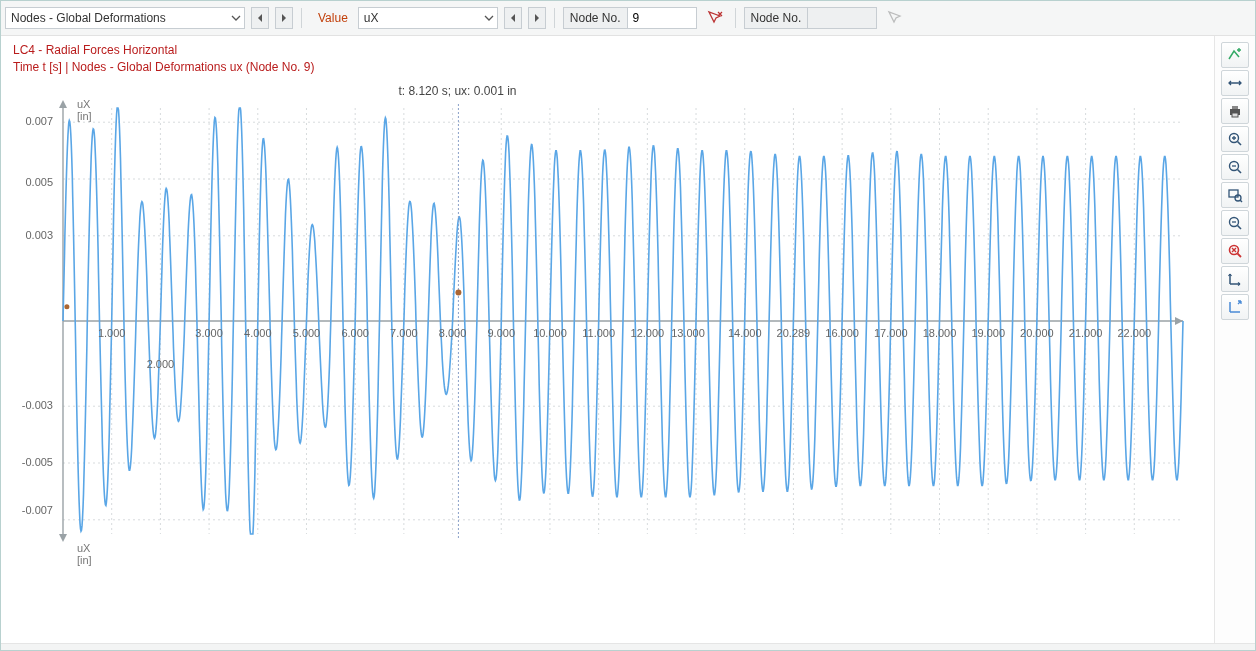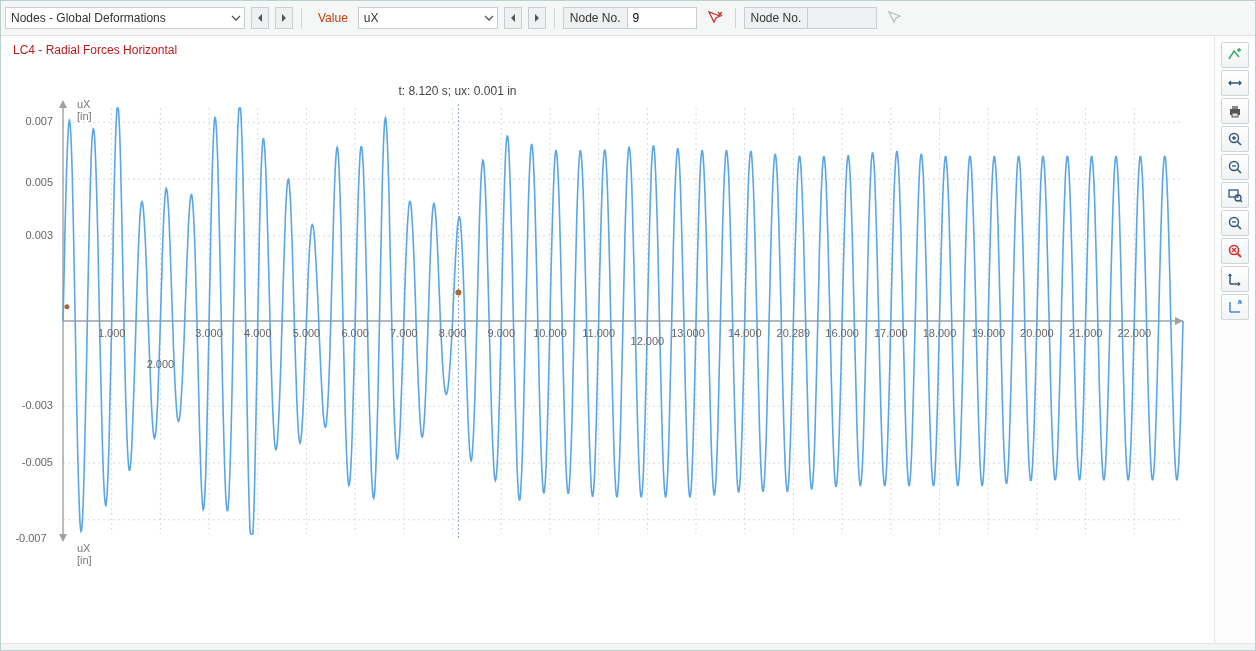--- a/index.html
+++ b/index.html
@@ -103,20 +103,21 @@
       <svg width="16" height="16" viewBox="0 0 16 16">
           <path d="M2 2 L7 12 L9 8 L13 6 Z" fill="none" stroke="#777" stroke-width="1.3"></path>
         </svg>
     </div>
   </div>
 
   <div class="body">
     <div class="plot-area">
       <div class="plot-head">
         <div>LC4 - Radial Forces Horizontal</div>
+        <div>Time t [s] | Nodes - Global Deformations ux (Node No. 9)</div>
       </div>
       <div class="marker-label" id="marker-label" style="left: 397.409px;">t: 8.120 s; ux: 0.001 in</div>
 
       <div class="axis-label" id="ytop" style="white-space: pre; left: 76px; top: 62px;">uX
 [in]</div>
       <div class="axis-label" id="ybot" style="white-space: pre; left: 76px; top: 506px;">uX
 [in]</div>
 
       <svg class="plot" id="plotsvg" width="1190" height="540" style="left: 0px; top: 0px;">
           <line x1="62" x2="1182" y1="86.19999999999999" y2="86.19999999999999" class="gridline"></line>
@@ -155,33 +156,33 @@
           <path d="M62.0 285.0 L62.5 263.5 L63.0 241.6 L63.5 219.8 L63.9 198.5 L64.4 177.9 L64.9 158.5 L65.4 140.7 L65.9 124.8 L66.4 111.1 L66.9 100.0 L67.4 91.8 L67.8 86.5 L68.3 84.5 L68.8 85.7 L69.3 90.3 L69.8 98.2 L70.3 109.3 L70.8 123.5 L71.3 140.5 L71.7 160.2 L72.2 182.1 L72.7 206.0 L73.2 231.4 L73.7 257.9 L74.2 285.0 L74.7 312.0 L75.1 338.6 L75.6 364.4 L76.1 388.8 L76.6 411.6 L77.1 432.1 L77.6 450.3 L78.1 465.6 L78.6 477.9 L79.0 487.1 L79.5 492.8 L80.0 495.2 L80.5 494.2 L81.0 489.9 L81.5 482.3 L82.0 471.6 L82.5 458.1 L82.9 441.9 L83.4 423.5 L83.9 403.1 L84.4 381.2 L84.9 358.0 L85.4 334.0 L85.9 309.5 L86.3 285.0 L86.8 259.7 L87.3 235.1 L87.8 211.5 L88.3 189.3 L88.8 168.8 L89.3 150.3 L89.8 134.1 L90.2 120.3 L90.7 109.2 L91.2 100.9 L91.7 95.4 L92.2 92.9 L92.7 93.4 L93.2 96.8 L93.7 103.1 L94.1 112.1 L94.6 123.8 L95.1 137.9 L95.6 154.3 L96.1 172.7 L96.6 192.8 L97.1 214.5 L97.5 237.2 L98.0 260.9 L98.5 285.0 L99.0 307.3 L99.5 329.3 L100.0 350.7 L100.5 371.3 L101.0 390.6 L101.4 408.3 L101.9 424.3 L102.4 438.2 L102.9 449.7 L103.4 458.8 L103.9 465.2 L104.4 468.8 L104.9 469.5 L105.3 467.3 L105.8 462.2 L106.3 454.2 L106.8 443.4 L107.3 430.1 L107.8 414.3 L108.3 396.3 L108.7 376.5 L109.2 355.1 L109.7 332.4 L110.2 308.9 L110.7 285.0 L111.2 257.8 L111.7 230.8 L112.2 204.7 L112.6 179.7 L113.1 156.4 L113.6 135.2 L114.1 116.5 L114.6 100.5 L115.1 87.5 L115.6 77.8 L116.1 72.0 L116.5 72.0 L117.0 72.0 L117.5 73.8 L118.0 81.4 L118.5 92.4 L119.0 106.3 L119.5 123.0 L119.9 142.1 L120.4 163.2 L120.9 186.0 L121.4 210.0 L121.9 234.8 L122.4 260.0 L122.9 285.0 L123.4 306.8 L123.8 327.7 L124.3 347.5 L124.8 365.7 L125.3 382.2 L125.8 396.7 L126.3 409.0 L126.8 419.0 L127.3 426.5 L127.7 431.5 L128.2 434.1 L128.7 434.1 L129.2 431.8 L129.7 427.2 L130.2 420.5 L130.7 411.8 L131.1 401.4 L131.6 389.5 L132.1 376.4 L132.6 362.2 L133.1 347.3 L133.6 331.8 L134.1 316.2 L134.6 300.5 L135.0 285.0 L135.5 268.2 L136.0 252.2 L136.5 237.0 L137.0 223.0 L137.5 210.3 L138.0 199.0 L138.5 189.2 L138.9 181.0 L139.4 174.6 L139.9 169.9 L140.4 166.9 L140.9 165.7 L141.4 166.4 L141.9 168.7 L142.3 172.8 L142.8 178.5 L143.3 185.8 L143.8 194.5 L144.3 204.6 L144.8 215.8 L145.3 228.2 L145.8 241.5 L146.2 255.5 L146.7 270.1 L147.2 285.0 L147.7 298.6 L148.2 312.1 L148.7 325.4 L149.2 338.2 L149.7 350.4 L150.1 361.7 L150.6 371.9 L151.1 380.9 L151.6 388.5 L152.1 394.6 L152.6 399.0 L153.1 401.6 L153.5 402.4 L154.0 401.3 L154.5 398.3 L155.0 393.4 L155.5 386.7 L156.0 378.3 L156.5 368.3 L157.0 356.8 L157.4 344.1 L157.9 330.3 L158.4 315.7 L158.9 300.5 L159.4 285.0 L159.9 267.9 L160.4 251.1 L160.9 234.8 L161.3 219.3 L161.8 204.9 L162.3 191.9 L162.8 180.5 L163.3 170.8 L163.8 163.1 L164.3 157.4 L164.7 153.8 L165.2 152.4 L165.7 153.2 L166.2 156.2 L166.7 161.1 L167.2 168.1 L167.7 176.8 L168.2 187.1 L168.6 198.8 L169.1 211.6 L169.6 225.5 L170.1 240.0 L170.6 254.9 L171.1 270.0 L171.6 285.0 L172.1 298.8 L172.5 312.1 L173.0 324.7 L173.5 336.5 L174.0 347.3 L174.5 356.9 L175.0 365.2 L175.5 372.2 L175.9 377.8 L176.4 381.8 L176.9 384.3 L177.4 385.4 L177.9 384.9 L178.4 382.9 L178.9 379.5 L179.4 374.7 L179.8 368.6 L180.3 361.3 L180.8 352.8 L181.3 343.4 L181.8 333.0 L182.3 321.8 L182.8 310.0 L183.3 297.7 L183.7 285.0 L184.2 271.6 L184.7 258.2 L185.2 244.9 L185.7 231.9 L186.2 219.4 L186.7 207.6 L187.1 196.7 L187.6 186.8 L188.1 178.1 L188.6 170.8 L189.1 165.1 L189.6 161.1 L190.1 158.9 L190.6 158.6 L191.0 160.4 L191.5 164.3 L192.0 170.2 L192.5 178.3 L193.0 188.4 L193.5 200.6 L194.0 214.5 L194.5 230.2 L194.9 247.3 L195.4 265.7 L195.9 285.0 L196.4 304.8 L196.9 325.0 L197.4 345.3 L197.9 365.2 L198.3 384.5 L198.8 402.7 L199.3 419.5 L199.8 434.6 L200.3 447.6 L200.8 458.2 L201.3 466.2 L201.8 471.4 L202.2 473.6 L202.7 472.7 L203.2 468.6 L203.7 461.4 L204.2 451.1 L204.7 437.9 L205.2 421.9 L205.7 403.4 L206.1 382.7 L206.6 360.1 L207.1 336.0 L207.6 310.8 L208.1 285.0 L208.6 259.4 L209.1 234.0 L209.5 209.4 L210.0 186.0 L210.5 164.1 L211.0 144.3 L211.5 126.7 L212.0 111.6 L212.5 99.5 L213.0 90.3 L213.4 84.3 L213.9 81.6 L214.4 82.2 L214.9 86.0 L215.4 92.9 L215.9 102.9 L216.4 115.6 L216.9 131.0 L217.3 148.7 L217.8 168.4 L218.3 189.8 L218.8 212.6 L219.3 236.3 L219.8 260.5 L220.3 285.0 L220.7 309.4 L221.2 333.2 L221.7 356.1 L222.2 377.7 L222.7 397.8 L223.2 416.0 L223.7 432.1 L224.2 445.9 L224.6 457.2 L225.1 465.8 L225.6 471.6 L226.1 474.5 L226.6 474.6 L227.1 471.7 L227.6 466.0 L228.1 457.5 L228.5 446.3 L229.0 432.6 L229.5 416.5 L230.0 398.3 L230.5 378.2 L231.0 356.5 L231.5 333.6 L231.9 309.6 L232.4 285.0 L232.9 259.9 L233.4 234.9 L233.9 210.4 L234.4 186.7 L234.9 164.2 L235.4 143.3 L235.8 124.3 L236.3 107.6 L236.8 93.5 L237.3 82.2 L237.8 74.0 L238.3 72.0 L238.8 72.0 L239.3 72.0 L239.7 74.7 L240.2 83.6 L240.7 95.8 L241.2 111.2 L241.7 129.7 L242.2 150.9 L242.7 174.5 L243.1 200.1 L243.6 227.4 L244.1 255.9 L244.6 285.0 L245.1 313.8 L245.6 342.3 L246.1 370.0 L246.6 396.4 L247.0 421.0 L247.5 443.5 L248.0 463.4 L248.5 480.3 L249.0 494.0 L249.5 498.0 L250.0 498.0 L250.5 498.0 L250.9 498.0 L251.4 498.0 L251.9 498.0 L252.4 488.8 L252.9 474.0 L253.4 456.4 L253.9 436.2 L254.3 413.8 L254.8 389.7 L255.3 364.3 L255.8 338.1 L256.3 311.5 L256.8 285.0 L257.3 258.3 L257.8 232.7 L258.2 208.6 L258.7 186.3 L259.2 166.1 L259.7 148.4 L260.2 133.4 L260.7 121.3 L261.2 112.1 L261.7 105.9 L262.1 102.8 L262.6 102.7 L263.1 105.5 L263.6 111.0 L264.1 119.2 L264.6 129.7 L265.1 142.3 L265.5 156.7 L266.0 172.8 L266.5 190.1 L267.0 208.3 L267.5 227.3 L268.0 246.5 L268.5 265.9 L269.0 285.0 L269.4 302.9 L269.9 320.0 L270.4 336.2 L270.9 351.3 L271.4 365.0 L271.9 377.3 L272.4 387.9 L272.9 396.8 L273.3 403.9 L273.8 409.1 L274.3 412.4 L274.8 413.7 L275.3 413.1 L275.8 410.6 L276.3 406.3 L276.7 400.1 L277.2 392.2 L277.7 382.8 L278.2 371.9 L278.7 359.6 L279.2 346.2 L279.7 331.8 L280.2 316.7 L280.6 301.0 L281.1 285.0 L281.6 268.0 L282.1 251.2 L282.6 234.7 L283.1 218.9 L283.6 204.0 L284.1 190.3 L284.5 177.9 L285.0 167.2 L285.5 158.2 L286.0 151.2 L286.5 146.3 L287.0 143.6 L287.5 143.2 L287.9 145.0 L288.4 149.1 L288.9 155.4 L289.4 163.9 L289.9 174.4 L290.4 186.6 L290.9 200.5 L291.4 215.8 L291.8 232.2 L292.3 249.4 L292.8 267.1 L293.3 285.0 L293.8 301.7 L294.3 317.9 L294.8 333.5 L295.3 348.1 L295.7 361.5 L296.2 373.5 L296.7 383.8 L297.2 392.4 L297.7 399.1 L298.2 403.8 L298.7 406.4 L299.1 407.1 L299.6 405.7 L300.1 402.4 L300.6 397.3 L301.1 390.4 L301.6 382.1 L302.1 372.4 L302.6 361.6 L303.0 349.8 L303.5 337.3 L304.0 324.4 L304.5 311.2 L305.0 298.0 L305.5 285.0 L306.0 271.3 L306.5 258.2 L306.9 245.8 L307.4 234.4 L307.9 224.0 L308.4 214.8 L308.9 206.9 L309.4 200.4 L309.9 195.3 L310.3 191.6 L310.8 189.4 L311.3 188.6 L311.8 189.3 L312.3 191.4 L312.8 194.8 L313.3 199.5 L313.8 205.4 L314.2 212.5 L314.7 220.6 L315.2 229.6 L315.7 239.5 L316.2 250.1 L316.7 261.3 L317.2 273.0 L317.7 285.0 L318.1 296.2 L318.6 307.4 L319.1 318.5 L319.6 329.3 L320.1 339.8 L320.6 349.7 L321.1 358.9 L321.5 367.3 L322.0 374.6 L322.5 380.8 L323.0 385.7 L323.5 389.1 L324.0 391.0 L324.5 391.2 L325.0 389.8 L325.4 386.5 L325.9 381.5 L326.4 374.7 L326.9 366.2 L327.4 356.0 L327.9 344.3 L328.4 331.1 L328.9 316.7 L329.3 301.2 L329.8 285.0 L330.3 266.4 L330.8 247.4 L331.3 228.5 L331.8 210.0 L332.3 192.1 L332.7 175.2 L333.2 159.8 L333.7 146.0 L334.2 134.2 L334.7 124.6 L335.2 117.5 L335.7 113.0 L336.2 111.3 L336.6 112.4 L337.1 116.5 L337.6 123.4 L338.1 133.1 L338.6 145.5 L339.1 160.3 L339.6 177.3 L340.1 196.3 L340.5 217.0 L341.0 238.9 L341.5 261.7 L342.0 285.0 L342.5 305.9 L343.0 326.5 L343.5 346.4 L343.9 365.4 L344.4 383.1 L344.9 399.1 L345.4 413.3 L345.9 425.3 L346.4 435.1 L346.9 442.4 L347.4 447.1 L347.8 449.3 L348.3 448.8 L348.8 445.7 L349.3 440.1 L349.8 432.0 L350.3 421.7 L350.8 409.3 L351.3 395.1 L351.7 379.2 L352.2 361.9 L352.7 343.6 L353.2 324.5 L353.7 304.8 L354.2 285.0 L354.7 262.7 L355.1 240.9 L355.6 219.9 L356.1 200.1 L356.6 181.7 L357.1 165.0 L357.6 150.1 L358.1 137.4 L358.6 127.0 L359.0 119.0 L359.5 113.6 L360.0 110.7 L360.5 110.6 L361.0 113.0 L361.5 118.2 L362.0 125.9 L362.5 136.1 L362.9 148.6 L363.4 163.4 L363.9 180.1 L364.4 198.7 L364.9 218.7 L365.4 240.0 L365.9 262.2 L366.3 285.0 L366.8 305.5 L367.3 326.0 L367.8 346.1 L368.3 365.5 L368.8 383.9 L369.3 400.9 L369.8 416.4 L370.2 430.0 L370.7 441.5 L371.2 450.6 L371.7 457.2 L372.2 461.0 L372.7 462.2 L373.2 460.4 L373.7 455.8 L374.1 448.4 L374.6 438.3 L375.1 425.6 L375.6 410.4 L376.1 393.1 L376.6 374.0 L377.1 353.2 L377.5 331.2 L378.0 308.3 L378.5 285.0 L379.0 258.8 L379.5 233.1 L380.0 208.1 L380.5 184.4 L381.0 162.5 L381.4 142.5 L381.9 125.0 L382.4 110.2 L382.9 98.3 L383.4 89.5 L383.9 84.0 L384.4 81.8 L384.9 83.0 L385.3 87.4 L385.8 95.0 L386.3 105.6 L386.8 118.9 L387.3 134.7 L387.8 152.7 L388.3 172.5 L388.7 193.7 L389.2 216.0 L389.7 238.9 L390.2 262.0 L390.7 285.0 L391.2 305.2 L391.7 324.6 L392.2 342.9 L392.6 359.7 L393.1 374.9 L393.6 388.3 L394.1 399.6 L394.6 408.8 L395.1 415.8 L395.6 420.5 L396.1 422.9 L396.5 423.0 L397.0 421.0 L397.5 416.8 L398.0 410.8 L398.5 402.9 L399.0 393.4 L399.5 382.5 L399.9 370.4 L400.4 357.3 L400.9 343.5 L401.4 329.1 L401.9 314.4 L402.4 299.6 L402.9 285.0 L403.4 269.2 L403.8 253.9 L404.3 239.3 L404.8 225.6 L405.3 213.0 L405.8 201.6 L406.3 191.5 L406.8 183.0 L407.3 176.0 L407.7 170.8 L408.2 167.3 L408.7 165.5 L409.2 165.6 L409.7 167.5 L410.2 171.2 L410.7 176.6 L411.1 183.6 L411.6 192.3 L412.1 202.4 L412.6 213.9 L413.1 226.5 L413.6 240.1 L414.1 254.6 L414.6 269.6 L415.0 285.0 L415.5 299.0 L416.0 312.8 L416.5 326.3 L417.0 339.3 L417.5 351.5 L418.0 362.8 L418.5 372.9 L418.9 381.7 L419.4 389.0 L419.9 394.7 L420.4 398.6 L420.9 400.8 L421.4 401.0 L421.9 399.4 L422.3 395.9 L422.8 390.6 L423.3 383.6 L423.8 375.0 L424.3 364.9 L424.8 353.5 L425.3 341.1 L425.8 327.7 L426.2 313.8 L426.7 299.5 L427.2 285.0 L427.7 268.8 L428.2 253.1 L428.7 238.0 L429.2 223.9 L429.7 211.0 L430.1 199.4 L430.6 189.5 L431.1 181.3 L431.6 174.9 L432.1 170.4 L432.6 167.9 L433.1 167.4 L433.5 168.8 L434.0 172.0 L434.5 177.0 L435.0 183.6 L435.5 191.7 L436.0 201.0 L436.5 211.4 L437.0 222.8 L437.4 234.8 L437.9 247.2 L438.4 259.8 L438.9 272.5 L439.4 285.0 L439.9 295.6 L440.4 305.7 L440.9 315.2 L441.3 324.0 L441.8 331.9 L442.3 338.8 L442.8 344.8 L443.3 349.7 L443.8 353.5 L444.3 356.2 L444.7 357.8 L445.2 358.3 L445.7 357.8 L446.2 356.1 L446.7 353.5 L447.2 349.9 L447.7 345.4 L448.2 340.0 L448.6 333.9 L449.1 327.0 L449.6 319.6 L450.1 311.5 L450.6 303.0 L451.1 294.1 L451.6 285.0 L452.1 274.3 L452.5 263.4 L453.0 252.7 L453.5 242.1 L454.0 231.9 L454.5 222.2 L455.0 213.2 L455.5 205.0 L455.9 197.7 L456.4 191.6 L456.9 186.8 L457.4 183.3 L457.9 181.4 L458.4 181.0 L458.9 182.4 L459.4 185.5 L459.8 190.3 L460.3 196.9 L460.8 205.3 L461.3 215.2 L461.8 226.8 L462.3 239.7 L462.8 253.8 L463.3 269.0 L463.7 285.0 L464.2 299.9 L464.7 315.0 L465.2 330.1 L465.7 345.0 L466.2 359.4 L466.7 372.9 L467.1 385.4 L467.6 396.5 L468.1 406.0 L468.6 413.8 L469.1 419.6 L469.6 423.2 L470.1 424.7 L470.6 423.8 L471.0 420.6 L471.5 415.1 L472.0 407.3 L472.5 397.4 L473.0 385.5 L473.5 371.8 L474.0 356.6 L474.5 339.9 L474.9 322.3 L475.4 303.8 L475.9 285.0 L476.4 264.6 L476.9 244.5 L477.4 225.0 L477.9 206.5 L478.3 189.3 L478.8 173.6 L479.3 159.8 L479.8 148.0 L480.3 138.4 L480.8 131.2 L481.3 126.4 L481.8 124.2 L482.2 124.6 L482.7 127.5 L483.2 132.8 L483.7 140.6 L484.2 150.5 L484.7 162.5 L485.2 176.4 L485.7 191.9 L486.1 208.8 L486.6 226.9 L487.1 245.8 L487.6 265.2 L488.1 285.0 L488.6 303.9 L489.1 322.7 L489.5 340.9 L490.0 358.3 L490.5 374.8 L491.0 390.0 L491.5 403.7 L492.0 415.7 L492.5 425.8 L493.0 433.9 L493.4 439.8 L493.9 443.4 L494.4 444.6 L494.9 443.4 L495.4 439.7 L495.9 433.5 L496.4 424.9 L496.9 414.0 L497.3 400.8 L497.8 385.5 L498.3 368.3 L498.8 349.4 L499.3 329.0 L499.8 307.4 L500.3 285.0 L500.7 261.5 L501.2 238.5 L501.7 216.2 L502.2 195.0 L502.7 175.3 L503.2 157.4 L503.7 141.5 L504.2 127.9 L504.6 116.8 L505.1 108.4 L505.6 102.7 L506.1 100.0 L506.6 100.1 L507.1 103.2 L507.6 109.2 L508.1 117.9 L508.5 129.2 L509.0 142.9 L509.5 158.9 L510.0 176.8 L510.5 196.4 L511.0 217.4 L511.5 239.4 L511.9 262.0 L512.4 285.0 L512.9 307.7 L513.4 330.0 L513.9 351.5 L514.4 371.9 L514.9 391.0 L515.4 408.4 L515.8 423.7 L516.3 436.9 L516.8 447.7 L517.3 455.8 L517.8 461.3 L518.3 464.0 L518.8 463.9 L519.3 460.9 L519.7 455.2 L520.2 446.8 L520.7 435.8 L521.2 422.5 L521.7 407.1 L522.2 389.7 L522.7 370.8 L523.1 350.5 L523.6 329.2 L524.1 307.3 L524.6 285.0 L525.1 262.6 L525.6 240.6 L526.1 219.3 L526.6 199.1 L527.0 180.3 L527.5 163.2 L528.0 148.1 L528.5 135.1 L529.0 124.5 L529.5 116.5 L530.0 111.1 L530.5 108.5 L530.9 108.6 L531.4 111.6 L531.9 117.3 L532.4 125.6 L532.9 136.4 L533.4 149.5 L533.9 164.7 L534.3 181.8 L534.8 200.5 L535.3 220.5 L535.8 241.5 L536.3 263.1 L536.8 285.0 L537.3 306.8 L537.8 328.2 L538.2 348.9 L538.7 368.5 L539.2 386.8 L539.7 403.5 L540.2 418.3 L540.7 430.9 L541.2 441.2 L541.7 449.1 L542.1 454.3 L542.6 456.9 L543.1 456.8 L543.6 453.9 L544.1 448.4 L544.6 440.3 L545.1 429.8 L545.5 417.1 L546.0 402.2 L546.5 385.6 L547.0 367.4 L547.5 347.9 L548.0 327.4 L548.5 306.4 L549.0 285.0 L549.4 263.6 L549.9 242.6 L550.4 222.3 L550.9 202.9 L551.4 184.8 L551.9 168.4 L552.4 153.7 L552.9 141.1 L553.3 130.8 L553.8 122.9 L554.3 117.6 L554.8 114.9 L555.3 114.9 L555.8 117.6 L556.3 122.9 L556.7 130.8 L557.2 141.1 L557.7 153.7 L558.2 168.4 L558.7 184.8 L559.2 202.9 L559.7 222.3 L560.2 242.6 L560.6 263.6 L561.1 285.0 L561.6 306.5 L562.1 327.8 L562.6 348.3 L563.1 367.9 L563.6 386.2 L564.1 402.9 L564.5 417.7 L565.0 430.5 L565.5 440.9 L566.0 449.0 L566.5 454.4 L567.0 457.2 L567.5 457.2 L567.9 454.6 L568.4 449.2 L568.9 441.3 L569.4 430.9 L569.9 418.2 L570.4 403.4 L570.9 386.7 L571.4 368.3 L571.8 348.7 L572.3 328.1 L572.8 306.7 L573.3 285.0 L573.8 263.6 L574.3 242.6 L574.8 222.3 L575.3 202.9 L575.7 184.8 L576.2 168.4 L576.7 153.7 L577.2 141.1 L577.7 130.8 L578.2 122.9 L578.7 117.6 L579.1 114.9 L579.6 114.9 L580.1 117.6 L580.6 122.9 L581.1 130.8 L581.6 141.1 L582.1 153.7 L582.6 168.4 L583.0 184.8 L583.5 202.9 L584.0 222.3 L584.5 242.6 L585.0 263.6 L585.5 285.0 L586.0 306.9 L586.5 328.5 L586.9 349.4 L587.4 369.3 L587.9 387.8 L588.4 404.8 L588.9 419.9 L589.4 432.9 L589.9 443.5 L590.3 451.7 L590.8 457.2 L591.3 460.0 L591.8 460.1 L592.3 457.3 L592.8 451.9 L593.3 443.9 L593.8 433.3 L594.2 420.4 L594.7 405.3 L595.2 388.3 L595.7 369.7 L596.2 349.8 L596.7 328.8 L597.2 307.1 L597.7 285.0 L598.1 263.6 L598.6 242.6 L599.1 222.2 L599.6 202.8 L600.1 184.7 L600.6 168.1 L601.1 153.4 L601.5 140.7 L602.0 130.4 L602.5 122.4 L603.0 117.0 L603.5 114.3 L604.0 114.2 L604.5 116.8 L605.0 122.1 L605.4 130.0 L605.9 140.3 L606.4 152.9 L606.9 167.6 L607.4 184.2 L607.9 202.3 L608.4 221.8 L608.9 242.3 L609.3 263.5 L609.8 285.0 L610.3 307.1 L610.8 328.8 L611.3 349.8 L611.8 369.8 L612.3 388.5 L612.7 405.5 L613.2 420.7 L613.7 433.7 L614.2 444.3 L614.7 452.5 L615.2 458.0 L615.7 460.7 L616.2 460.7 L616.6 458.0 L617.1 452.5 L617.6 444.3 L618.1 433.7 L618.6 420.7 L619.1 405.5 L619.6 388.5 L620.1 369.8 L620.5 349.8 L621.0 328.8 L621.5 307.1 L622.0 285.0 L622.5 263.3 L623.0 241.9 L623.5 221.2 L623.9 201.4 L624.4 183.0 L624.9 166.2 L625.4 151.2 L625.9 138.3 L626.4 127.8 L626.9 119.7 L627.4 114.2 L627.8 111.4 L628.3 111.4 L628.8 114.0 L629.3 119.4 L629.8 127.4 L630.3 137.9 L630.8 150.7 L631.3 165.7 L631.7 182.5 L632.2 201.0 L632.7 220.8 L633.2 241.6 L633.7 263.1 L634.2 285.0 L634.7 307.1 L635.1 328.8 L635.6 349.8 L636.1 369.8 L636.6 388.5 L637.1 405.5 L637.6 420.7 L638.1 433.7 L638.6 444.3 L639.0 452.5 L639.5 458.0 L640.0 460.7 L640.5 460.7 L641.0 458.0 L641.5 452.5 L642.0 444.3 L642.5 433.7 L642.9 420.7 L643.4 405.5 L643.9 388.5 L644.4 369.8 L644.9 349.8 L645.4 328.8 L645.9 307.1 L646.3 285.0 L646.8 262.9 L647.3 241.2 L647.8 220.2 L648.3 200.3 L648.8 181.7 L649.3 164.7 L649.8 149.6 L650.2 136.7 L650.7 126.1 L651.2 118.1 L651.7 112.7 L652.2 109.9 L652.7 110.0 L653.2 112.8 L653.7 118.3 L654.1 126.5 L654.6 137.1 L655.1 150.1 L655.6 165.2 L656.1 182.2 L656.6 200.7 L657.1 220.6 L657.5 241.5 L658.0 263.1 L658.5 285.0 L659.0 307.1 L659.5 328.8 L660.0 349.8 L660.5 369.8 L661.0 388.5 L661.4 405.5 L661.9 420.7 L662.4 433.7 L662.9 444.3 L663.4 452.5 L663.9 458.0 L664.4 460.7 L664.9 460.7 L665.3 458.0 L665.8 452.5 L666.3 444.3 L666.8 433.7 L667.3 420.7 L667.8 405.5 L668.3 388.5 L668.7 369.8 L669.2 349.8 L669.7 328.8 L670.2 307.1 L670.7 285.0 L671.2 263.3 L671.7 241.9 L672.2 221.3 L672.6 201.7 L673.1 183.3 L673.6 166.6 L674.1 151.8 L674.6 139.1 L675.1 128.7 L675.6 120.8 L676.1 115.4 L676.5 112.8 L677.0 112.8 L677.5 115.6 L678.0 121.0 L678.5 129.1 L679.0 139.5 L679.5 152.3 L679.9 167.1 L680.4 183.8 L680.9 202.1 L681.4 221.7 L681.9 242.2 L682.4 263.5 L682.9 285.0 L683.4 307.1 L683.8 328.8 L684.3 349.8 L684.8 369.8 L685.3 388.5 L685.8 405.5 L686.3 420.7 L686.8 433.7 L687.3 444.3 L687.7 452.5 L688.2 458.0 L688.7 460.7 L689.2 460.7 L689.7 458.0 L690.2 452.5 L690.7 444.3 L691.1 433.7 L691.6 420.7 L692.1 405.5 L692.6 388.5 L693.1 369.8 L693.6 349.8 L694.1 328.8 L694.6 307.1 L695.0 285.0 L695.5 263.6 L696.0 242.6 L696.5 222.3 L697.0 202.9 L697.5 184.8 L698.0 168.4 L698.5 153.7 L698.9 141.1 L699.4 130.8 L699.9 122.9 L700.4 117.6 L700.9 114.9 L701.4 114.9 L701.9 117.6 L702.3 122.9 L702.8 130.8 L703.3 141.1 L703.8 153.7 L704.3 168.4 L704.8 184.8 L705.3 202.9 L705.8 222.3 L706.2 242.6 L706.7 263.6 L707.2 285.0 L707.7 306.9 L708.2 328.4 L708.7 349.2 L709.2 369.0 L709.7 387.5 L710.1 404.3 L710.6 419.3 L711.1 432.1 L711.6 442.6 L712.1 450.6 L712.6 456.0 L713.1 458.6 L713.5 458.6 L714.0 455.8 L714.5 450.3 L715.0 442.2 L715.5 431.7 L716.0 418.8 L716.5 403.8 L717.0 387.0 L717.4 368.6 L717.9 348.8 L718.4 328.1 L718.9 306.7 L719.4 285.0 L719.9 263.6 L720.4 242.6 L720.9 222.3 L721.3 202.9 L721.8 184.8 L722.3 168.4 L722.8 153.7 L723.3 141.1 L723.8 130.8 L724.3 122.9 L724.7 117.6 L725.2 114.9 L725.7 114.9 L726.2 117.6 L726.7 122.9 L727.2 130.8 L727.7 141.1 L728.2 153.7 L728.6 168.4 L729.1 184.8 L729.6 202.9 L730.1 222.3 L730.6 242.6 L731.1 263.6 L731.6 285.0 L732.1 306.5 L732.5 327.7 L733.0 348.2 L733.5 367.7 L734.0 385.8 L734.5 402.4 L735.0 417.1 L735.5 429.7 L735.9 440.0 L736.4 447.9 L736.9 453.2 L737.4 455.8 L737.9 455.7 L738.4 453.0 L738.9 447.6 L739.4 439.6 L739.8 429.3 L740.3 416.6 L740.8 401.9 L741.3 385.3 L741.8 367.2 L742.3 347.8 L742.8 327.4 L743.3 306.4 L743.7 285.0 L744.2 263.7 L744.7 242.7 L745.2 222.3 L745.7 203.0 L746.2 185.0 L746.7 168.6 L747.1 154.0 L747.6 141.5 L748.1 131.3 L748.6 123.5 L749.1 118.2 L749.6 115.6 L750.1 115.7 L750.6 118.4 L751.0 123.8 L751.5 131.6 L752.0 141.9 L752.5 154.5 L753.0 169.1 L753.5 185.5 L754.0 203.5 L754.5 222.7 L754.9 242.9 L755.4 263.8 L755.9 285.0 L756.4 306.4 L756.9 327.4 L757.4 347.7 L757.9 367.1 L758.3 385.2 L758.8 401.6 L759.3 416.3 L759.8 428.9 L760.3 439.2 L760.8 447.1 L761.3 452.4 L761.8 455.1 L762.2 455.1 L762.7 452.4 L763.2 447.1 L763.7 439.2 L764.2 428.9 L764.7 416.3 L765.2 401.6 L765.7 385.2 L766.1 367.1 L766.6 347.7 L767.1 327.4 L767.6 306.4 L768.1 285.0 L768.6 264.0 L769.1 243.4 L769.5 223.4 L770.0 204.4 L770.5 186.7 L771.0 170.5 L771.5 156.2 L772.0 143.9 L772.5 133.8 L773.0 126.2 L773.4 121.0 L773.9 118.5 L774.4 118.5 L774.9 121.2 L775.4 126.5 L775.9 134.2 L776.4 144.3 L776.9 156.7 L777.3 171.0 L777.8 187.2 L778.3 204.9 L778.8 223.8 L779.3 243.7 L779.8 264.2 L780.3 285.0 L780.7 306.4 L781.2 327.4 L781.7 347.7 L782.2 367.1 L782.7 385.2 L783.2 401.6 L783.7 416.3 L784.2 428.9 L784.6 439.2 L785.1 447.1 L785.6 452.4 L786.1 455.1 L786.6 455.1 L787.1 452.4 L787.6 447.1 L788.1 439.2 L788.5 428.9 L789.0 416.3 L789.5 401.6 L790.0 385.2 L790.5 367.1 L791.0 347.7 L791.5 327.4 L791.9 306.4 L792.4 285.0 L792.9 264.4 L793.4 244.0 L793.9 224.4 L794.4 205.6 L794.9 188.2 L795.4 172.2 L795.8 158.1 L796.3 145.9 L796.8 136.0 L797.3 128.3 L797.8 123.2 L798.3 120.6 L798.8 120.6 L799.3 123.2 L799.7 128.3 L800.2 136.0 L800.7 145.9 L801.2 158.1 L801.7 172.2 L802.2 188.2 L802.7 205.6 L803.1 224.4 L803.6 244.0 L804.1 264.4 L804.6 285.0 L805.1 306.2 L805.6 327.0 L806.1 347.1 L806.6 366.3 L807.0 384.2 L807.5 400.4 L808.0 414.9 L808.5 427.3 L809.0 437.4 L809.5 445.2 L810.0 450.4 L810.5 453.0 L810.9 452.9 L811.4 450.2 L811.9 444.9 L812.4 437.1 L812.9 426.9 L813.4 414.4 L813.9 399.9 L814.3 383.7 L814.8 365.8 L815.3 346.7 L815.8 326.7 L816.3 306.0 L816.8 285.0 L817.3 264.4 L817.8 244.0 L818.2 224.4 L818.7 205.6 L819.2 188.2 L819.7 172.2 L820.2 158.1 L820.7 145.9 L821.2 136.0 L821.7 128.3 L822.1 123.2 L822.6 120.6 L823.1 120.6 L823.6 123.2 L824.1 128.3 L824.6 136.0 L825.1 145.9 L825.5 158.1 L826.0 172.2 L826.5 188.2 L827.0 205.6 L827.5 224.4 L828.0 244.0 L828.5 264.4 L829.0 285.0 L829.4 305.8 L829.9 326.3 L830.4 346.1 L830.9 364.9 L831.4 382.5 L831.9 398.5 L832.4 412.7 L832.9 424.9 L833.3 434.9 L833.8 442.5 L834.3 447.6 L834.8 450.1 L835.3 450.1 L835.8 447.4 L836.3 442.2 L836.7 434.5 L837.2 424.5 L837.7 412.2 L838.2 398.0 L838.7 382.0 L839.2 364.5 L839.7 345.7 L840.2 326.0 L840.6 305.7 L841.1 285.0 L841.6 264.3 L842.1 244.0 L842.6 224.3 L843.1 205.5 L843.6 188.0 L844.1 172.0 L844.5 157.8 L845.0 145.5 L845.5 135.5 L846.0 127.8 L846.5 122.6 L847.0 119.9 L847.5 119.9 L847.9 122.4 L848.4 127.5 L848.9 135.1 L849.4 145.1 L849.9 157.3 L850.4 171.5 L850.9 187.5 L851.4 205.1 L851.8 223.9 L852.3 243.7 L852.8 264.2 L853.3 285.0 L853.8 305.6 L854.3 326.0 L854.8 345.6 L855.3 364.4 L855.7 381.8 L856.2 397.8 L856.7 411.9 L857.2 424.1 L857.7 434.0 L858.2 441.7 L858.7 446.8 L859.1 449.4 L859.6 449.4 L860.1 446.8 L860.6 441.7 L861.1 434.0 L861.6 424.1 L862.1 411.9 L862.6 397.8 L863.0 381.8 L863.5 364.4 L864.0 345.6 L864.5 326.0 L865.0 305.6 L865.5 285.0 L866.0 264.0 L866.5 243.3 L866.9 223.3 L867.4 204.2 L867.9 186.3 L868.4 170.1 L868.9 155.6 L869.4 143.1 L869.9 132.9 L870.3 125.1 L870.8 119.8 L871.3 117.1 L871.8 117.0 L872.3 119.6 L872.8 124.8 L873.3 132.6 L873.8 142.7 L874.2 155.1 L874.7 169.6 L875.2 185.8 L875.7 203.7 L876.2 222.9 L876.7 243.0 L877.2 263.8 L877.7 285.0 L878.1 305.6 L878.6 326.0 L879.1 345.6 L879.6 364.4 L880.1 381.8 L880.6 397.8 L881.1 411.9 L881.5 424.1 L882.0 434.0 L882.5 441.7 L883.0 446.8 L883.5 449.4 L884.0 449.4 L884.5 446.8 L885.0 441.7 L885.4 434.0 L885.9 424.1 L886.4 411.9 L886.9 397.8 L887.4 381.8 L887.9 364.4 L888.4 345.6 L888.9 326.0 L889.3 305.6 L889.8 285.0 L890.3 263.7 L890.8 242.7 L891.3 222.3 L891.8 203.0 L892.3 185.0 L892.7 168.6 L893.2 154.0 L893.7 141.5 L894.2 131.3 L894.7 123.5 L895.2 118.2 L895.7 115.6 L896.2 115.7 L896.6 118.4 L897.1 123.8 L897.6 131.6 L898.1 141.9 L898.6 154.5 L899.1 169.1 L899.6 185.5 L900.1 203.5 L900.5 222.7 L901.0 242.9 L901.5 263.8 L902.0 285.0 L902.5 305.6 L903.0 326.0 L903.5 345.6 L903.9 364.4 L904.4 381.8 L904.9 397.8 L905.4 411.9 L905.9 424.1 L906.4 434.0 L906.9 441.7 L907.4 446.8 L907.8 449.4 L908.3 449.4 L908.8 446.8 L909.3 441.7 L909.8 434.0 L910.3 424.1 L910.8 411.9 L911.3 397.8 L911.7 381.8 L912.2 364.4 L912.7 345.6 L913.2 326.0 L913.7 305.6 L914.2 285.0 L914.7 264.0 L915.1 243.4 L915.6 223.4 L916.1 204.4 L916.6 186.7 L917.1 170.5 L917.6 156.2 L918.1 143.9 L918.6 133.8 L919.0 126.2 L919.5 121.0 L920.0 118.5 L920.5 118.5 L921.0 121.2 L921.5 126.5 L922.0 134.2 L922.5 144.3 L922.9 156.7 L923.4 171.0 L923.9 187.2 L924.4 204.9 L924.9 223.8 L925.4 243.7 L925.9 264.2 L926.3 285.0 L926.8 305.6 L927.3 326.0 L927.8 345.6 L928.3 364.4 L928.8 381.8 L929.3 397.8 L929.8 411.9 L930.2 424.1 L930.7 434.0 L931.2 441.7 L931.7 446.8 L932.2 449.4 L932.7 449.4 L933.2 446.8 L933.7 441.7 L934.1 434.0 L934.6 424.1 L935.1 411.9 L935.6 397.8 L936.1 381.8 L936.6 364.4 L937.1 345.6 L937.5 326.0 L938.0 305.6 L938.5 285.0 L939.0 264.4 L939.5 244.0 L940.0 224.4 L940.5 205.6 L941.0 188.2 L941.4 172.2 L941.9 158.1 L942.4 145.9 L942.9 136.0 L943.4 128.3 L943.9 123.2 L944.4 120.6 L944.9 120.6 L945.3 123.2 L945.8 128.3 L946.3 136.0 L946.8 145.9 L947.3 158.1 L947.8 172.2 L948.3 188.2 L948.7 205.6 L949.2 224.4 L949.7 244.0 L950.2 264.4 L950.7 285.0 L951.2 305.6 L951.7 326.0 L952.2 345.6 L952.6 364.4 L953.1 381.8 L953.6 397.8 L954.1 411.9 L954.6 424.1 L955.1 434.0 L955.6 441.7 L956.1 446.8 L956.5 449.4 L957.0 449.4 L957.5 446.8 L958.0 441.7 L958.5 434.0 L959.0 424.1 L959.5 411.9 L959.9 397.8 L960.4 381.8 L960.9 364.4 L961.4 345.6 L961.9 326.0 L962.4 305.6 L962.9 285.0 L963.4 264.4 L963.8 244.0 L964.3 224.4 L964.8 205.6 L965.3 188.2 L965.8 172.2 L966.3 158.1 L966.8 145.9 L967.3 136.0 L967.7 128.3 L968.2 123.2 L968.7 120.6 L969.2 120.6 L969.7 123.2 L970.2 128.3 L970.7 136.0 L971.1 145.9 L971.6 158.1 L972.1 172.2 L972.6 188.2 L973.1 205.6 L973.6 224.4 L974.1 244.0 L974.6 264.4 L975.0 285.0 L975.5 305.6 L976.0 326.0 L976.5 345.6 L977.0 364.4 L977.5 381.8 L978.0 397.8 L978.5 411.9 L978.9 424.1 L979.4 434.0 L979.9 441.7 L980.4 446.8 L980.9 449.4 L981.4 449.4 L981.9 446.8 L982.3 441.7 L982.8 434.0 L983.3 424.1 L983.8 411.9 L984.3 397.8 L984.8 381.8 L985.3 364.4 L985.8 345.6 L986.2 326.0 L986.7 305.6 L987.2 285.0 L987.7 264.4 L988.2 244.0 L988.7 224.4 L989.2 205.6 L989.7 188.2 L990.1 172.2 L990.6 158.1 L991.1 145.9 L991.6 136.0 L992.1 128.3 L992.6 123.2 L993.1 120.6 L993.5 120.6 L994.0 123.2 L994.5 128.3 L995.0 136.0 L995.5 145.9 L996.0 158.1 L996.5 172.2 L997.0 188.2 L997.4 205.6 L997.9 224.4 L998.4 244.0 L998.9 264.4 L999.4 285.0 L999.9 305.5 L1000.4 325.6 L1000.9 345.1 L1001.3 363.6 L1001.8 380.8 L1002.3 396.6 L1002.8 410.5 L1003.3 422.5 L1003.8 432.3 L1004.3 439.8 L1004.7 444.8 L1005.2 447.3 L1005.7 447.2 L1006.2 444.6 L1006.7 439.5 L1007.2 431.9 L1007.7 422.1 L1008.2 410.0 L1008.6 396.0 L1009.1 380.3 L1009.6 363.1 L1010.1 344.7 L1010.6 325.3 L1011.1 305.3 L1011.6 285.0 L1012.1 264.4 L1012.5 244.0 L1013.0 224.4 L1013.5 205.6 L1014.0 188.2 L1014.5 172.2 L1015.0 158.1 L1015.5 145.9 L1015.9 136.0 L1016.4 128.3 L1016.9 123.2 L1017.4 120.6 L1017.9 120.6 L1018.4 123.2 L1018.9 128.3 L1019.4 136.0 L1019.8 145.9 L1020.3 158.1 L1020.8 172.2 L1021.3 188.2 L1021.8 205.6 L1022.3 224.4 L1022.8 244.0 L1023.3 264.4 L1023.7 285.0 L1024.2 305.1 L1024.7 324.9 L1025.2 344.0 L1025.7 362.2 L1026.2 379.1 L1026.7 394.6 L1027.1 408.3 L1027.6 420.1 L1028.1 429.7 L1028.6 437.1 L1029.1 442.0 L1029.6 444.5 L1030.1 444.4 L1030.6 441.8 L1031.0 436.8 L1031.5 429.4 L1032.0 419.7 L1032.5 407.8 L1033.0 394.1 L1033.5 378.6 L1034.0 361.7 L1034.5 343.6 L1034.9 324.6 L1035.4 304.9 L1035.9 285.0 L1036.4 264.4 L1036.9 244.0 L1037.4 224.4 L1037.9 205.6 L1038.3 188.2 L1038.8 172.2 L1039.3 158.1 L1039.8 145.9 L1040.3 136.0 L1040.8 128.3 L1041.3 123.2 L1041.8 120.6 L1042.2 120.6 L1042.7 123.2 L1043.2 128.3 L1043.7 136.0 L1044.2 145.9 L1044.7 158.1 L1045.2 172.2 L1045.7 188.2 L1046.1 205.6 L1046.6 224.4 L1047.1 244.0 L1047.6 264.4 L1048.1 285.0 L1048.6 304.9 L1049.1 324.6 L1049.5 343.5 L1050.0 361.6 L1050.5 378.5 L1051.0 393.9 L1051.5 407.5 L1052.0 419.3 L1052.5 428.9 L1053.0 436.3 L1053.4 441.2 L1053.9 443.7 L1054.4 443.7 L1054.9 441.2 L1055.4 436.3 L1055.9 428.9 L1056.4 419.3 L1056.9 407.5 L1057.3 393.9 L1057.8 378.5 L1058.3 361.6 L1058.8 343.5 L1059.3 324.6 L1059.8 304.9 L1060.3 285.0 L1060.7 264.4 L1061.2 244.0 L1061.7 224.4 L1062.2 205.6 L1062.7 188.2 L1063.2 172.2 L1063.7 158.1 L1064.2 145.9 L1064.6 136.0 L1065.1 128.3 L1065.6 123.2 L1066.1 120.6 L1066.6 120.6 L1067.1 123.2 L1067.6 128.3 L1068.1 136.0 L1068.5 145.9 L1069.0 158.1 L1069.5 172.2 L1070.0 188.2 L1070.5 205.6 L1071.0 224.4 L1071.5 244.0 L1071.9 264.4 L1072.4 285.0 L1072.9 304.9 L1073.4 324.6 L1073.9 343.5 L1074.4 361.6 L1074.9 378.5 L1075.4 393.9 L1075.8 407.5 L1076.3 419.3 L1076.8 428.9 L1077.3 436.3 L1077.8 441.2 L1078.3 443.7 L1078.8 443.7 L1079.3 441.2 L1079.7 436.3 L1080.2 428.9 L1080.7 419.3 L1081.2 407.5 L1081.7 393.9 L1082.2 378.5 L1082.7 361.6 L1083.1 343.5 L1083.6 324.6 L1084.1 304.9 L1084.6 285.0 L1085.1 264.4 L1085.6 244.0 L1086.1 224.4 L1086.6 205.6 L1087.0 188.2 L1087.5 172.2 L1088.0 158.1 L1088.5 145.9 L1089.0 136.0 L1089.5 128.3 L1090.0 123.2 L1090.5 120.6 L1090.9 120.6 L1091.4 123.2 L1091.9 128.3 L1092.4 136.0 L1092.9 145.9 L1093.4 158.1 L1093.9 172.2 L1094.3 188.2 L1094.8 205.6 L1095.3 224.4 L1095.8 244.0 L1096.3 264.4 L1096.8 285.0 L1097.3 304.9 L1097.8 324.6 L1098.2 343.5 L1098.7 361.6 L1099.2 378.5 L1099.7 393.9 L1100.2 407.5 L1100.7 419.3 L1101.2 428.9 L1101.7 436.3 L1102.1 441.2 L1102.6 443.7 L1103.1 443.7 L1103.6 441.2 L1104.1 436.3 L1104.6 428.9 L1105.1 419.3 L1105.5 407.5 L1106.0 393.9 L1106.5 378.5 L1107.0 361.6 L1107.5 343.5 L1108.0 324.6 L1108.5 304.9 L1109.0 285.0 L1109.4 264.4 L1109.9 244.0 L1110.4 224.4 L1110.9 205.6 L1111.4 188.2 L1111.9 172.2 L1112.4 158.1 L1112.9 145.9 L1113.3 136.0 L1113.8 128.3 L1114.3 123.2 L1114.8 120.6 L1115.3 120.6 L1115.8 123.2 L1116.3 128.3 L1116.7 136.0 L1117.2 145.9 L1117.7 158.1 L1118.2 172.2 L1118.7 188.2 L1119.2 205.6 L1119.7 224.4 L1120.2 244.0 L1120.6 264.4 L1121.1 285.0 L1121.6 304.9 L1122.1 324.6 L1122.6 343.5 L1123.1 361.6 L1123.6 378.5 L1124.1 393.9 L1124.5 407.5 L1125.0 419.3 L1125.5 428.9 L1126.0 436.3 L1126.5 441.2 L1127.0 443.7 L1127.5 443.7 L1127.9 441.2 L1128.4 436.3 L1128.9 428.9 L1129.4 419.3 L1129.9 407.5 L1130.4 393.9 L1130.9 378.5 L1131.4 361.6 L1131.8 343.5 L1132.3 324.6 L1132.8 304.9 L1133.3 285.0 L1133.8 264.4 L1134.3 244.0 L1134.8 224.4 L1135.3 205.6 L1135.7 188.2 L1136.2 172.2 L1136.7 158.1 L1137.2 145.9 L1137.7 136.0 L1138.2 128.3 L1138.7 123.2 L1139.1 120.6 L1139.6 120.6 L1140.1 123.2 L1140.6 128.3 L1141.1 136.0 L1141.6 145.9 L1142.1 158.1 L1142.6 172.2 L1143.0 188.2 L1143.5 205.6 L1144.0 224.4 L1144.5 244.0 L1145.0 264.4 L1145.5 285.0 L1146.0 304.9 L1146.5 324.6 L1146.9 343.5 L1147.4 361.6 L1147.9 378.5 L1148.4 393.9 L1148.9 407.5 L1149.4 419.3 L1149.9 428.9 L1150.3 436.3 L1150.8 441.2 L1151.3 443.7 L1151.8 443.7 L1152.3 441.2 L1152.8 436.3 L1153.3 428.9 L1153.8 419.3 L1154.2 407.5 L1154.7 393.9 L1155.2 378.5 L1155.7 361.6 L1156.2 343.5 L1156.7 324.6 L1157.2 304.9 L1157.7 285.0 L1158.1 264.4 L1158.6 244.0 L1159.1 224.4 L1159.6 205.6 L1160.1 188.2 L1160.6 172.2 L1161.1 158.1 L1161.5 145.9 L1162.0 136.0 L1162.5 128.3 L1163.0 123.2 L1163.5 120.6 L1164.0 120.6 L1164.5 123.2 L1165.0 128.3 L1165.4 136.0 L1165.9 145.9 L1166.4 158.1 L1166.9 172.2 L1167.4 188.2 L1167.9 205.6 L1168.4 224.4 L1168.9 244.0 L1169.3 264.4 L1169.8 285.0 L1170.3 304.9 L1170.8 324.6 L1171.3 343.5 L1171.8 361.6 L1172.3 378.5 L1172.7 393.9 L1173.2 407.5 L1173.7 419.3 L1174.2 428.9 L1174.7 436.3 L1175.2 441.2 L1175.7 443.7 L1176.2 443.7 L1176.6 441.2 L1177.1 436.3 L1177.6 428.9 L1178.1 419.3 L1178.6 407.5 L1179.1 393.9 L1179.6 378.5 L1180.1 361.6 L1180.5 343.5 L1181.0 324.6 L1181.5 304.9 L1182.0 285.0 " class="wave"></path>
           <line x1="457.40869565217383" x2="457.40869565217383" y1="68" y2="502" class="marker-line"></line>
           <circle cx="457.40869565217383" cy="256.59999999999997" r="3" fill="#a63"></circle>
           <circle cx="65.89565217391305" cy="270.8" r="2.5" fill="#a63"></circle>
         </svg>
     <div class="ytick" style="top: 79.2px;">0.007</div>
         <div class="ytick" style="top: 140px;">0.005</div>
         <div class="ytick" style="top: 192.8px;">0.003</div>
         <div class="ytick" style="top: 363.2px;">-0.003</div>
         <div class="ytick" style="top: 420px;">-0.005</div>
-        <div class="ytick" style="top: 496px; text-align: center;">-0.007</div>
+        <div class="ytick" style="top: 468px;">-0.007</div>
         <div class="xtick" style="left: 110.696px; top: 291px;">1.000</div>
         <div class="xtick" style="left: 159.391px; top: 291px; margin-top: 31px;">2.000</div>
         <div class="xtick" style="left: 208.087px; top: 291px;">3.000</div>
         <div class="xtick" style="left: 256.783px; top: 291px;">4.000</div>
         <div class="xtick" style="left: 305.478px; top: 291px;">5.000</div>
         <div class="xtick" style="left: 354.174px; top: 291px;">6.000</div>
         <div class="xtick" style="left: 402.87px; top: 291px;">7.000</div>
         <div class="xtick" style="left: 451.565px; top: 291px;">8.000</div>
         <div class="xtick" style="left: 500.261px; top: 291px;">9.000</div>
         <div class="xtick" style="left: 548.957px; top: 291px;">10.000</div>
         <div class="xtick" style="left: 597.652px; top: 291px;">11.000</div>
-        <div class="xtick" style="left: 646.348px; top: 291px; margin-top: 8px;">12.000</div>
+        <div class="xtick" style="left: 646.348px; top: 291px;">12.000</div>
         <div class="xtick" style="left: 687px; top: 291px;">13.000</div>
         <div class="xtick" style="left: 743.739px; top: 291px;">14.000</div>
         <div class="xtick" style="left: 792.435px; top: 291px;">20.289</div>
         <div class="xtick" style="left: 841.13px; top: 291px;">16.000</div>
         <div class="xtick" style="left: 889.826px; top: 291px;">17.000</div>
         <div class="xtick" style="left: 938.522px; top: 291px;">18.000</div>
         <div class="xtick" style="left: 987.217px; top: 291px;">19.000</div>
         <div class="xtick" style="left: 1035.91px; top: 291px;">20.000</div>
         <div class="xtick" style="left: 1084.61px; top: 291px;">21.000</div>
         <div class="xtick" style="left: 1133.3px; top: 291px;">22.000</div>

